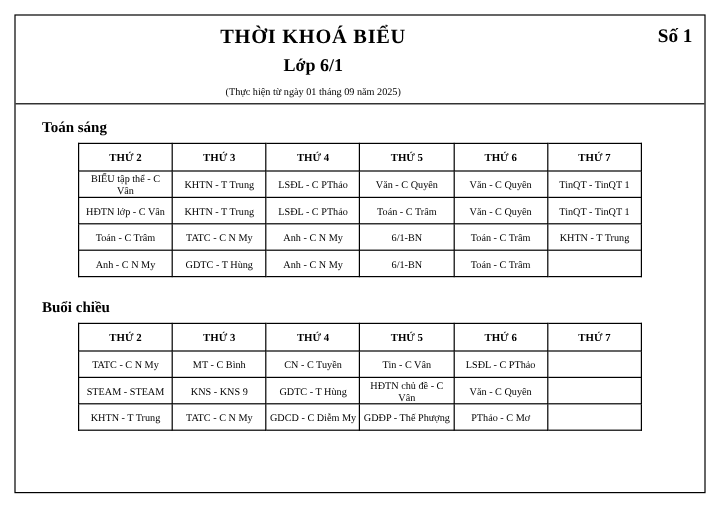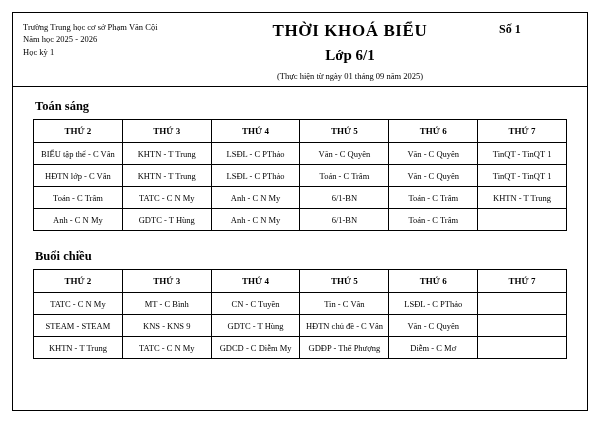--- a/index.html
+++ b/index.html
@@ -54,37 +54,37 @@
     font-size: 15px;
     font-weight: bold;
     margin-top: 6px;
   }
   .effective {
     font-size: 8.5px;
     margin-top: 7px;
   }
   .number-block {
     width: 78px;
-    text-align: left;
-    font-size: 12px;
+    text-align: right;
+    font-size: 16px;
     font-weight: bold;
     padding-top: 3px;
   }
   
   .body {
     padding: 8px 14px 0 14px;
   }
   .section-title {
     font-size: 12.5px;
     font-weight: bold;
     margin: 4px 0 5px 8px;
   }
   table.sched {
     border-collapse: collapse;
-    width: 534px;
+    width: 470px;
     margin: 0 auto 0 auto;
     table-layout: fixed;
   }
   table.sched th, table.sched td {
     border: 1px solid #000;
     height: 21px;
     text-align: center;
     vertical-align: middle;
     font-size: 8.5px;
     padding: 0 2px;
@@ -97,25 +97,20 @@
   .spacer {
     height: 14px;
   }
 </style>
 </head>
 <body>
 
 <div class="page">
 
   <div class="header">
-    <div class="school-block">
-      <div>Trường Trung học cơ sở Phạm Văn Cội</div>
-      <div>Năm học 2025 - 2026</div>
-      <div>Học kỳ 1</div>
-    </div>
     <div class="title-block">
       <div class="main-title">THỜI KHOÁ BIỂU</div>
       <div class="class-title">Lớp 6/1</div>
       <div class="effective">(Thực hiện từ ngày 01 tháng 09 năm 2025)</div>
     </div>
     <div class="number-block">Số 1</div>
   </div>
 
   <div class="body">
 
@@ -196,20 +191,20 @@
           <td>GDTC - T Hùng</td>
           <td>HĐTN chủ đề - C Vân</td>
           <td>Văn - C Quyên</td>
           <td></td>
         </tr>
         <tr>
           <td>KHTN - T Trung</td>
           <td>TATC - C N My</td>
           <td>GDCD - C Diễm My</td>
           <td>GDĐP - Thế Phượng</td>
-          <td>Diễm - C Mơ</td>
+          <td>PThảo - C Mơ</td>
           <td></td>
         </tr>
       </tbody>
     </table>
 
   </div>
 </div>
 
 </body></html>

